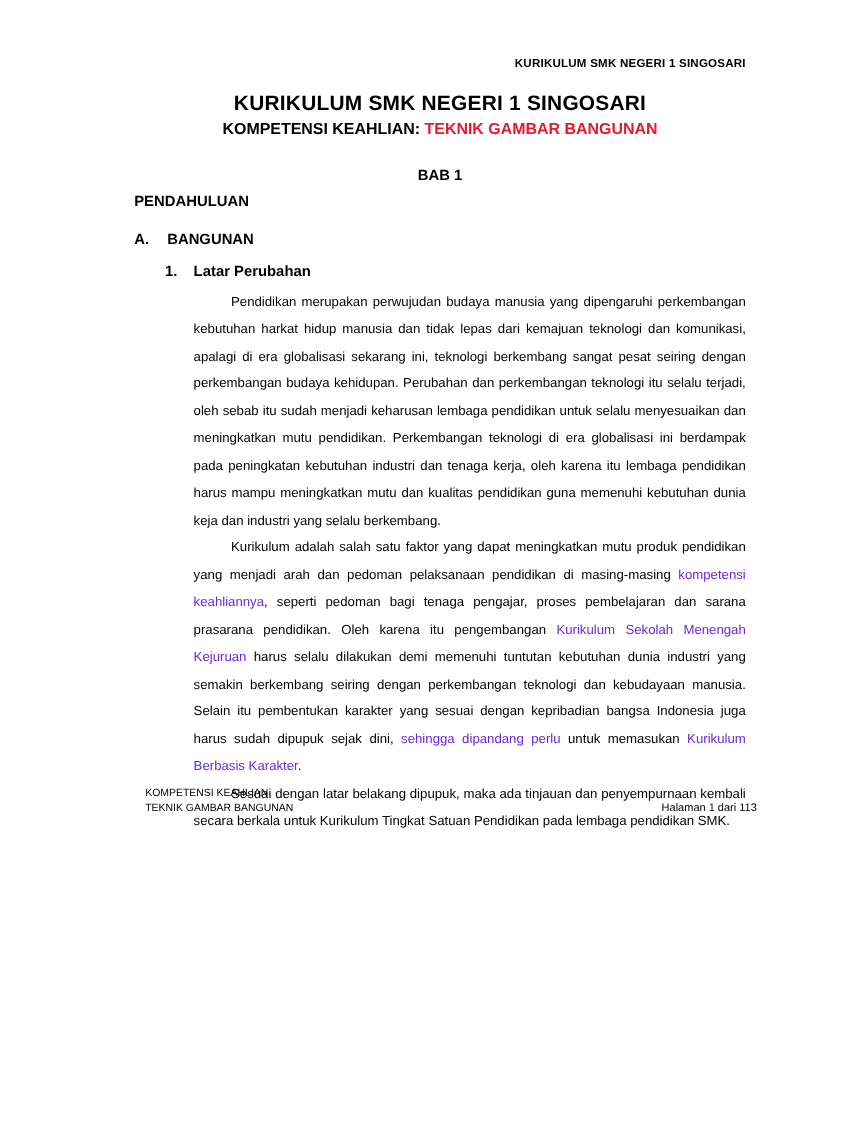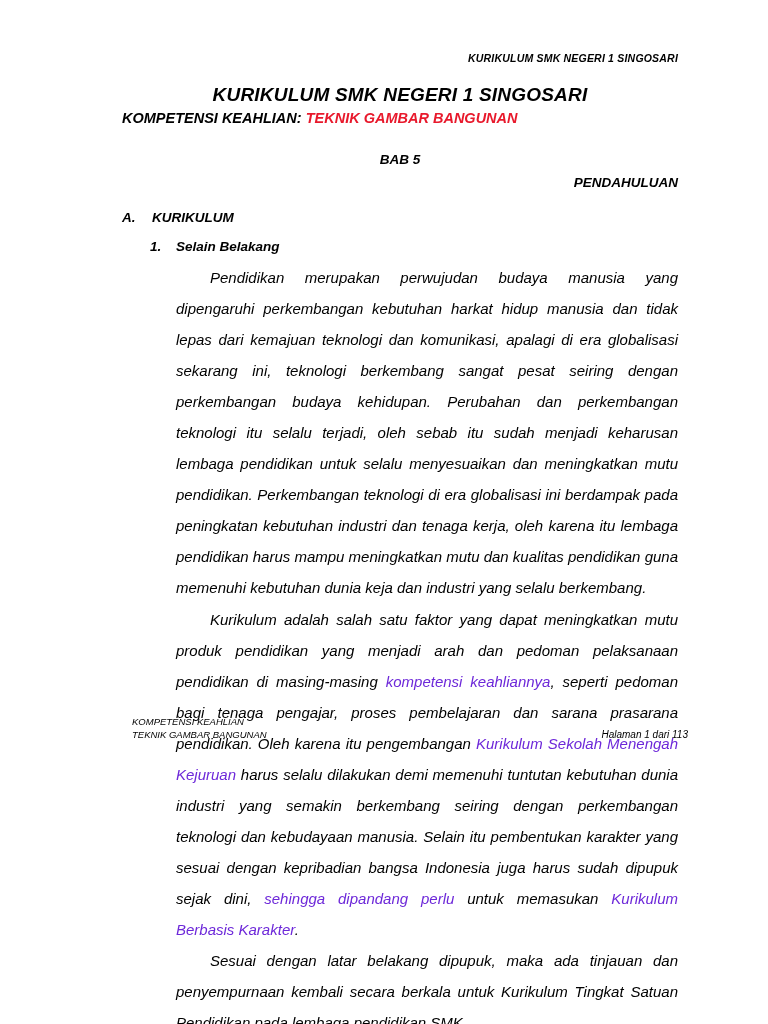--- a/index.html
+++ b/index.html
@@ -13,21 +13,20 @@
     font-family: "Liberation Sans", sans-serif;
     color: #000000;
     position: relative;
   }
   .page {
     position: relative;
     width: 768px;
     height: 764px;
     box-sizing: border-box;
     padding: 0;
-    font-style: italic;
   }
   .running-head {
     position: absolute;
     top: 52px;
     right: 90px;
     font-size: 10.5px;
     font-weight: bold;
     letter-spacing: 0.2px;
     color: #000;
     text-align: right;
@@ -39,35 +38,36 @@
     width: 556px;
   }
   .title-main {
     text-align: center;
     font-size: 19px;
     font-weight: bold;
     letter-spacing: 0.2px;
     margin: 0 0 4px 0;
   }
   .title-sub {
+    text-align: center;
     font-size: 14.5px;
     font-weight: bold;
     margin: 0 0 26px 0;
   }
   .title-sub .hl {
     color: #e8192c;
   }
   .chapter {
     text-align: center;
     font-size: 13.5px;
     font-weight: bold;
     margin: 0 0 8px 0;
   }
   .chapter-name {
-    text-align: right;
+    text-align: left;
     font-size: 13.5px;
     font-weight: bold;
     margin: 0 0 20px 0;
   }
   .heading-a {
     font-size: 13.5px;
     font-weight: bold;
     margin: 0 0 14px 0;
     display: flex;
   }
@@ -80,21 +80,21 @@
     font-weight: bold;
     margin: 0 0 8px 0;
     padding-left: 28px;
     display: flex;
   }
   .heading-b .lbl {
     width: 26px;
     flex: none;
   }
   .para {
-    font-size: 15px;
+    font-size: 12px;
     line-height: 2.07;
     text-align: justify;
     text-justify: inter-word;
     margin: 0 0 0 0;
     padding-left: 54px;
     text-indent: 34px;
   }
   .para .hl {
     color: #6d28d9;
   }
@@ -127,31 +127,31 @@
   <div class="running-head">KURIKULUM SMK NEGERI 1 SINGOSARI</div>
 
   <div class="doc-body">
 
     <h1 class="title-main">KURIKULUM SMK NEGERI 1 SINGOSARI</h1>
 
     <h2 class="title-sub">
       <span>KOMPETENSI KEAHLIAN: </span><span class="hl">TEKNIK GAMBAR BANGUNAN</span>
     </h2>
 
-    <div class="chapter">BAB 5</div>
+    <div class="chapter">BAB 1</div>
     <div class="chapter-name">PENDAHULUAN</div>
 
     <div class="heading-a">
       <span class="lbl">A.</span>
-      <span>KURIKULUM</span>
+      <span>BANGUNAN</span>
     </div>
 
     <div class="heading-b">
       <span class="lbl">1.</span>
-      <span>Selain Belakang</span>
+      <span>Latar Perubahan</span>
     </div>
 
     <p class="para">Pendidikan merupakan perwujudan budaya manusia yang dipengaruhi perkembangan kebutuhan harkat hidup manusia dan tidak lepas dari kemajuan teknologi dan komunikasi, apalagi di era globalisasi sekarang ini, teknologi berkembang sangat pesat seiring dengan perkembangan budaya kehidupan. Perubahan dan perkembangan teknologi itu selalu terjadi, oleh sebab itu sudah menjadi keharusan lembaga pendidikan untuk selalu menyesuaikan dan meningkatkan mutu pendidikan. Perkembangan teknologi di era globalisasi ini berdampak pada peningkatan kebutuhan industri dan tenaga kerja, oleh karena itu lembaga pendidikan harus mampu meningkatkan mutu dan kualitas pendidikan guna memenuhi kebutuhan dunia keja dan industri yang selalu berkembang.</p>
 
     <p class="para"><span>Kurikulum adalah salah  satu faktor yang dapat meningkatkan mutu produk pendidikan yang menjadi arah dan pedoman pelaksanaan pendidikan di masing-masing </span><span class="hl">kompetensi keahliannya</span><span>, seperti pedoman bagi tenaga pengajar, proses pembelajaran dan sarana prasarana pendidikan. Oleh karena itu pengembangan </span><span class="hl">Kurikulum Sekolah Menengah Kejuruan</span><span> harus selalu dilakukan demi memenuhi tuntutan kebutuhan dunia industri  yang semakin berkembang seiring dengan perkembangan teknologi dan kebudayaan manusia. Selain itu pembentukan karakter yang sesuai dengan kepribadian bangsa Indonesia juga harus sudah dipupuk sejak dini, </span><span class="hl">sehingga dipandang perlu</span><span> untuk memasukan </span><span class="hl">Kurikulum Berbasis Karakter</span><span>.</span></p>
 
     <p class="para">Sesuai dengan latar belakang dipupuk, maka ada tinjauan dan penyempurnaan kembali secara berkala untuk Kurikulum Tingkat Satuan Pendidikan pada lembaga pendidikan SMK.</p>
 
   </div>
 

